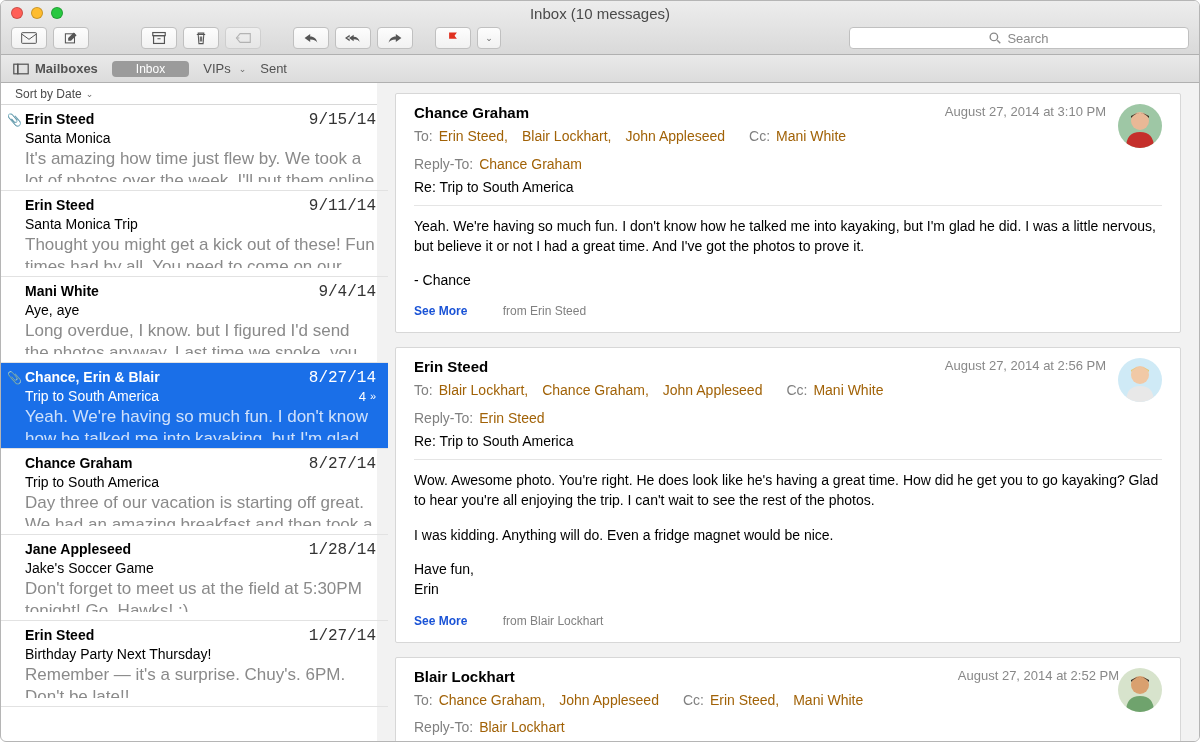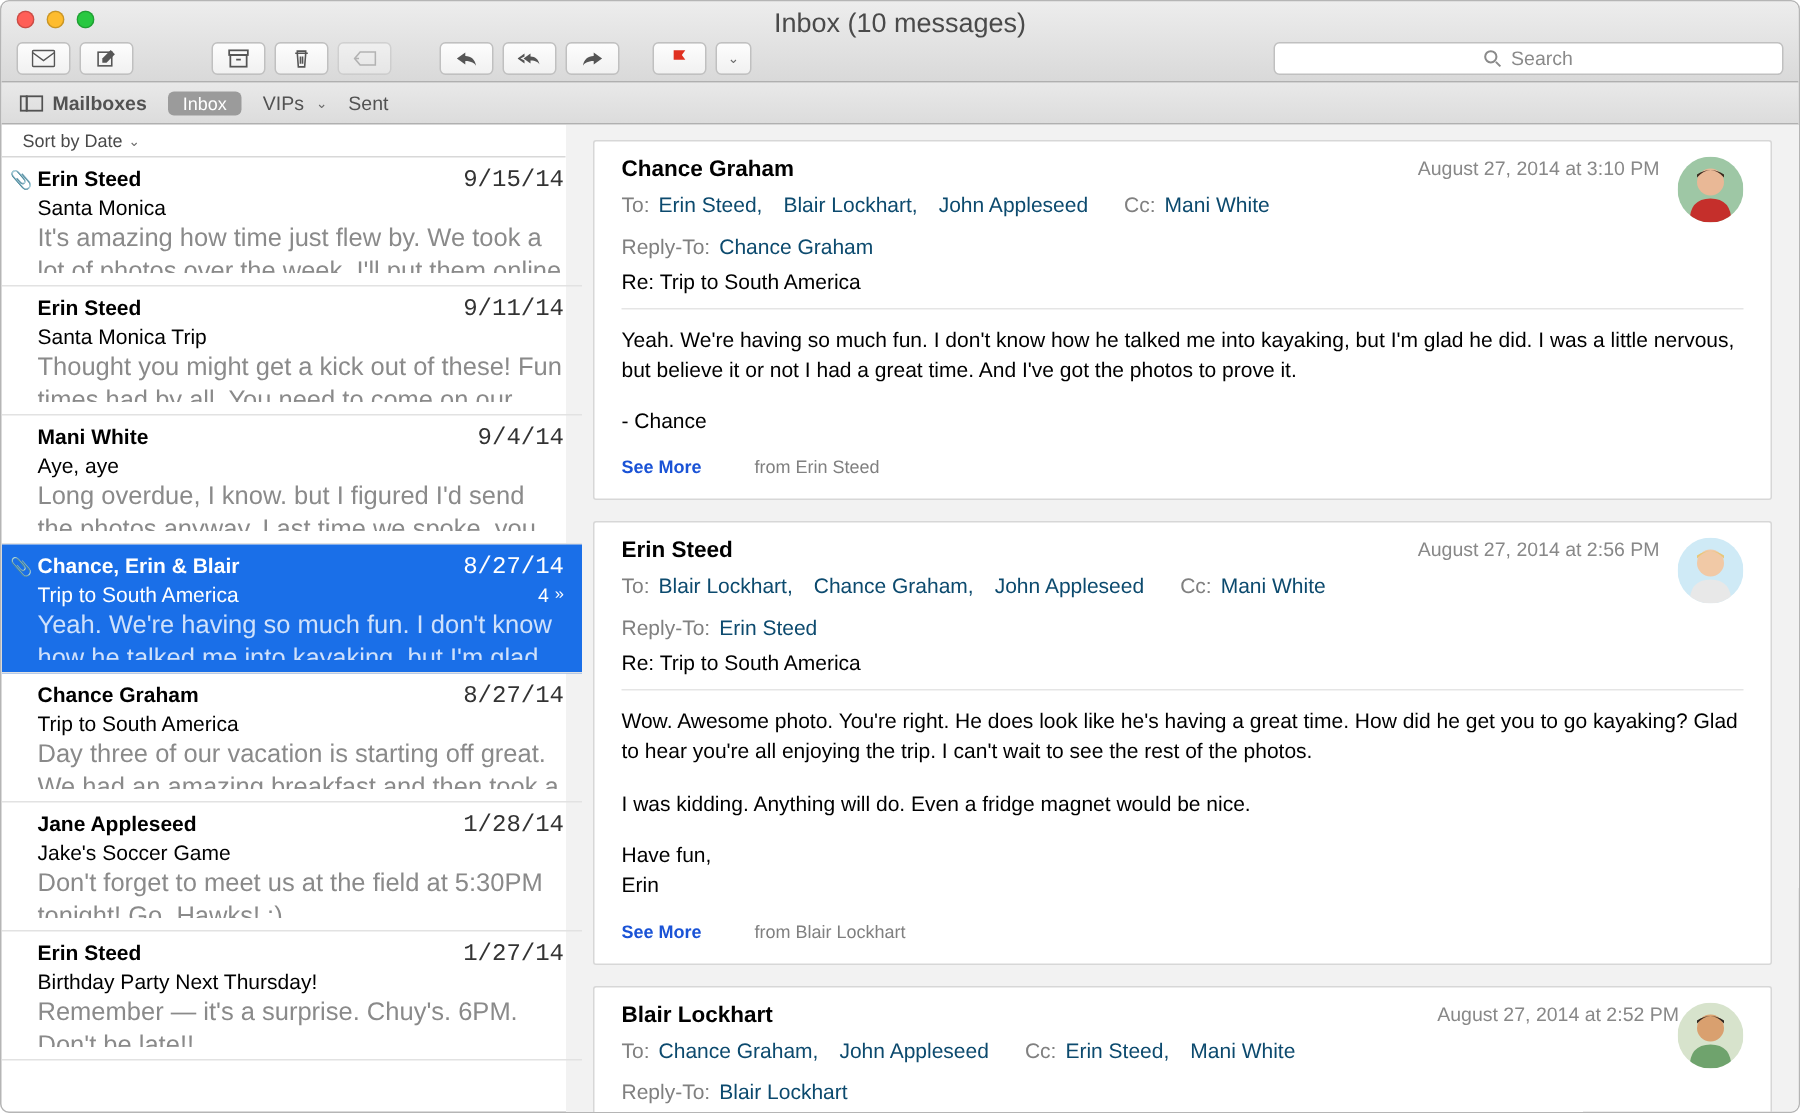--- a/index.html
+++ b/index.html
@@ -2,31 +2,31 @@
 <html><head>
 <meta charset="utf-8">
 <style>
 * { box-sizing: border-box; margin: 0; padding: 0; }
 body { font-family: -apple-system, "Helvetica Neue", Helvetica, Arial, sans-serif; font-size: 13px; background: #fff; width: 1200px; height: 742px; overflow: hidden; color:#000; }
 .window { width: 1200px; height: 742px; border: 1px solid #b5b5b5; border-radius: 6px; overflow: hidden; display: flex; flex-direction: column; background:#fff;}
 .titlebar { height: 54px; background: linear-gradient(#ededed,#d9d9d9); border-bottom: 1px solid #b0b0b0; position: relative; display:flex; flex-direction:column;}
 .traffic { position:absolute; top:6px; left:10px; display:flex; gap:8px;}
 .tl { width:12px; height:12px; border-radius:50%; border:0.5px solid rgba(0,0,0,0.2);}
 .red{background:#ff5f57;} .yellow{background:#febc2e;} .green{background:#28c840;}
-.title { text-align:center; font-size:18px; color:#4a4a4a; padding-top:4px; height:22px;}
+.title { text-align:center; font-size:15px; color:#4a4a4a; padding-top:4px; height:22px;}
 .toolbar { display:flex; align-items:center; padding: 0 10px; height:32px; gap:6px;}
 .tbtn { height:22px; min-width:36px; background:linear-gradient(#fdfdfd,#f1f1f1); border:1px solid #c0c0c0; border-radius:4px; display:flex; align-items:center; justify-content:center; color:#555; font-size:13px;}
 .tbtn svg { width:16px; height:14px; }
 .tbtn.small{min-width:24px;}
 .flag-red { color:#e03020;}
 .group { display:flex; gap:6px; }
 .spacer { flex:1; }
 .search { width:340px; height:22px; background:#fff; border:1px solid #c0c0c0; border-radius:4px; display:flex; align-items:center; justify-content:center; color:#8a8a8a; gap:6px; font-size:13px;}
 .favbar { height:28px; background:linear-gradient(#e9e9e9,#dcdcdc); border-bottom:1px solid #b0b0b0; display:flex; align-items:center; padding:0 12px; gap:14px; font-size:13px; color:#525252;}
-.favbar .pill { background:#9b9b9b; color:#fff; padding:1px 10px; border-radius:4px; font-size:12px;}
+.favbar .pill { background:#9b9b9b; color:#fff; padding:1px 24px; border-radius:4px; font-size:12px;}
 .favbar .mbx { display:flex; align-items:center; gap:6px; font-weight:600;}
 .favbar .vips { display:flex; align-items:center; gap:8px;}
 .chev-sm{font-size:9px; color:#6b6b6b;}
 .sortbar { height:22px; border-bottom:1px solid #d8d8d8; display:flex; align-items:center; padding:0 14px; font-size:12px; color:#4a4a4a; gap:4px;}
 .content { flex:1; display:flex; overflow:hidden;}
 .msglist { width:388px; border-right:1px solid #c8c8c8; overflow-y:auto;}
 .msg { padding:6px 12px 8px 24px; border-bottom:1px solid #e2e2e2; cursor:default; position:relative;}
 .msg .row1 { display:flex; justify-content:space-between; align-items:baseline;}
 .msg .from { font-weight:700; font-size:14px; color:#000;}
 .msg .date { font-size:16px; color:#333; white-space:nowrap; padding-left:8px;font-family:Liberation Mono, monospace;}
@@ -40,21 +40,21 @@
 .threadcount{ font-size:13px; display:flex; align-items:center; gap:4px;}
 .thread-arr{font-size:11px;}
 .reader { flex:1; background:#f2f2f2; overflow-y:auto; padding:10px 18px;}
 .card { background:#fff; border:1px solid #d7d7d7; border-radius:2px; margin-bottom:14px; padding:10px 18px 14px 18px; position:relative;}
 .chead { display:flex; justify-content:space-between; align-items:flex-start;}
 .cfrom { font-weight:700; font-size:15px;}
 .cdate { color:#888; font-size:13px; white-space:nowrap;}
 .avatar { width:44px; height:44px; border-radius:50%; position:absolute; right:18px; top:10px; overflow:hidden;}
 .hdrs { font-size:14px; color:#333; margin-top:4px; line-height:1.7;}
 .hdrs .lbl{ color:#808080; margin-right:6px;}
-.hdrs .name{ color:#0c4a6e; margin-right:14px;}
+.hdrs .name{ color:#a16207; margin-right:14px;}
 .hdrs .cc{ color:#808080; margin-left:10px; margin-right:6px;}
 .csubj{ font-size:14px; color:#000; margin-top:2px;}
 .divider{ border-top:1px solid #e5e5e5; margin:10px 0;}
 .cbody{ font-size:14px; color:#000; line-height:1.45;}
 .cbody p{ margin-bottom:14px;}
 .seemore{ font-size:12px; margin-top:6px;}
 .seemore .sm{ color:#1a53d6; font-weight:600;}
 .seemore .smf{ color:#808080;margin-left:32px;}
 .av-svg{width:100%;height:100%;}
 </style>

